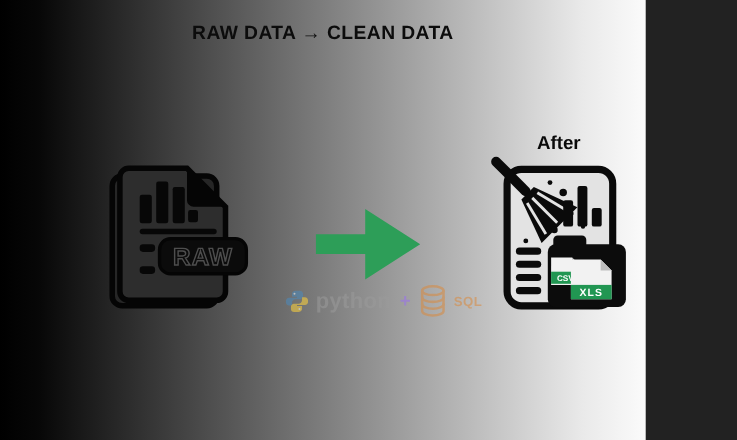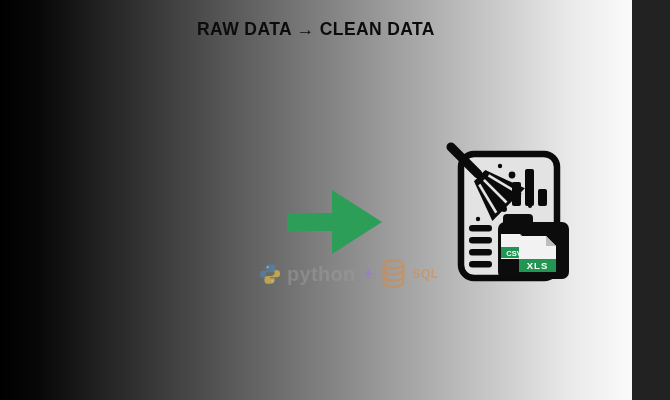--- a/index.html
+++ b/index.html
@@ -1,20 +1,19 @@
 <!DOCTYPE html>
 <html><head>
 <meta charset="utf-8">
 <style>
   html,body{margin:0;padding:0;background:#222;}
   .canvas{
     position:relative;width:587px;height:400px;overflow:hidden;
     background:linear-gradient(90deg,#000000 0%,#070707 6%,#7d7d7d 50%,#e9e9e9 90%,#fbfbfb 100%);
     font-family:"Liberation Sans",sans-serif;
-    padding-left:45px;
   }
   .title{
     position:absolute;left:0;right:0;top:19px;text-align:center;
     font-size:17.5px;font-weight:bold;letter-spacing:.4px;color:#0c0c0c;
   }
   .col-label{
     position:absolute;top:120px;font-size:17px;font-weight:bold;color:#0a0a0a;text-align:center;
   }
   .label-before{left:92px;width:132px;}
   .label-after{left:440px;width:136px;}
@@ -30,21 +29,40 @@
   .wm-sql-text{font-size:12px;font-weight:bold;letter-spacing:.5px;}
   svg{display:block;}
 </style>
 </head>
 <body>
 
 <div class="canvas">
 
   <div class="title">RAW DATA → CLEAN DATA</div>
 
+  <div class="col-label label-after">After</div>
 
+  <div class="icon-before">
+    <svg width="134" height="140" viewBox="0 0 134 140" overflow="visible">
+      <rect x="6" y="15" width="95" height="118" rx="9" fill="#262626" stroke="#050505" stroke-width="5"></rect>
+      <path d="M21,8 h53 l35,35 v77 a8,8 0 0 1 -8,8 h-80 a8,8 0 0 1 -8,-8 v-104 a8,8 0 0 1 8,-8 z" fill="#2d2d2d" stroke="#050505" stroke-width="5"></path>
+      <path d="M74,8 l35,35 h-29 a6,6 0 0 1 -6,-6 z" fill="#050505"></path>
+      <g>
+        <rect x="31" y="32" width="11" height="26" rx="2" fill="#070707"></rect>
+        <rect x="46" y="20" width="11" height="38" rx="2" fill="#070707"></rect>
+        <rect x="61" y="25" width="11" height="33" rx="2" fill="#070707"></rect>
+        <rect x="75" y="46" width="9" height="11" rx="2" fill="#070707"></rect>
+      </g>
+      <rect x="31" y="63" width="70" height="5" rx="2.5" fill="#070707"></rect>
+      <rect x="31" y="77" width="14" height="7" rx="3" fill="#070707"></rect>
+      <rect x="31" y="97" width="14" height="7" rx="3" fill="#070707"></rect>
+      <rect x="49" y="72" width="79" height="32" rx="10" fill="#0b0b0b" stroke="#050505" stroke-width="3"></rect>
+      <text x="88.5" y="96" text-anchor="middle" font-family="Liberation Sans, sans-serif" font-size="22" font-weight="bold" fill="none" stroke="#4e4e4e" stroke-width="1.3" letter-spacing="1">RAW</text>
+    </svg>
+  </div>
 
   <div class="arrow-wrap">
     <svg width="96" height="72" viewBox="0 0 96 72">
       <polygon points="0,27 45,27 45,4 95,36 45,68 45,45 0,45" fill="#2D9E58"></polygon>
     </svg>
   </div>
 
   <div class="icon-after">
     <svg width="136" height="148" viewBox="0 0 136 148" overflow="visible">
       <rect x="21" y="12" width="96" height="124" rx="13" fill="#e3e3e3" stroke="#0a0a0a" stroke-width="6.5"></rect>

